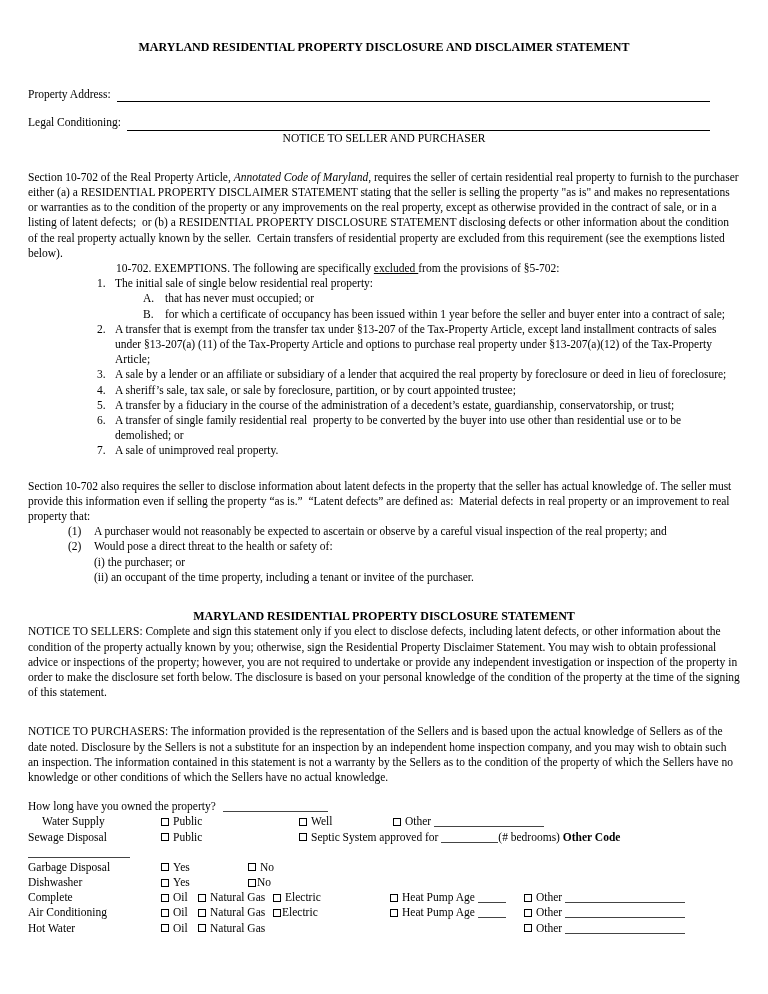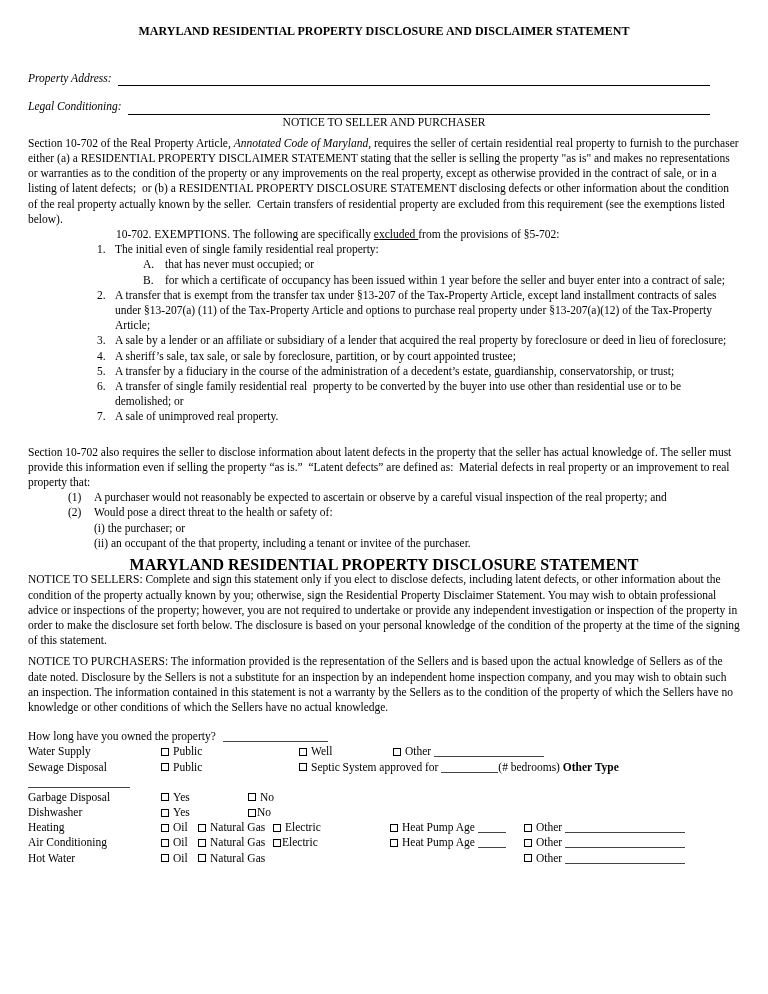--- a/index.html
+++ b/index.html
@@ -4,32 +4,32 @@
 <style>
   * { margin:0; padding:0; box-sizing:border-box; }
   html,body { width:768px; background:#fff; }
   body {
     height:994px; overflow:hidden; color:#000;
     font-family:"Liberation Serif", serif;
     font-size:11.5px; line-height:15.2px;
     -webkit-font-smoothing:antialiased;
   }
   .content { padding:0 28px; }
-  .center { text-align:center; }
+  .center { text-align:center;margin-top:16px; }
   .b { font-weight:bold; }
   .it { font-style:italic; }
   .ul { text-decoration:underline; }
   .pre { white-space:pre-wrap; }
   .title { padding-top:24px; font-size:12px; }
-  .h2 { font-size:16px; }
-  .fieldline { display:flex; align-items:flex-end;font-style:italic; }
+  .h2 { font-size:12px; }
+  .fieldline { display:flex; align-items:flex-end; }
   .fieldline .lbl { white-space:nowrap; padding-right:6px; }
   .fieldline .fill { flex:1; border-bottom:1px solid #000; margin-right:30px; height:13px; }
   .mt34{margin-top:32px}.mt13{margin-top:13px}.mt12{margin-top:0}
-  .mt11{}.mt10{margin-top:6px}.mt8{margin-top:20px}
+  .mt11{}.mt10{margin-top:24px}.mt8{margin-top:20px}
   .item { display:flex; margin-left:69px; }
   .item .num { width:18px; flex:none; }
   .item .txt { flex:1; }
   .subitem { display:flex; margin-left:115px; }
   .subitem .num { width:22px; flex:none; }
   .p3item { display:flex; margin-left:40px; }
   .p3item .num { width:26px; flex:none; }
   .roman { margin-left:66px; }
   .x-intro { margin-left:88px; }
   .cb {
@@ -61,21 +61,21 @@
   </div>
 
   <div class="center mt12">NOTICE TO SELLER AND PURCHASER</div>
 
   <div class="pre mt10"><span>Section 10-702 of the Real Property Article, </span><span class="it">Annotated Code of Maryland</span><span>, requires the seller of certain residential real property to furnish to the purchaser either (a) a RESIDENTIAL PROPERTY DISCLAIMER STATEMENT stating that the seller is selling the property "as is" and makes no representations or warranties as to the condition of the property or any improvements on the real property, except as otherwise provided in the contract of sale, or in a listing of latent defects;  or (b) a RESIDENTIAL PROPERTY DISCLOSURE STATEMENT disclosing defects or other information about the condition of the real property actually known by the seller.  Certain transfers of residential property are excluded from this requirement (see the exemptions listed below).</span></div>
 
   <div class="x-intro pre mt12"><span>10-702. EXEMPTIONS. The following are specifically </span><span class="ul">excluded </span><span>from the provisions of §5-702:</span></div>
 
   <div class="item">
     <span class="num">1.</span>
-    <span class="txt pre">The initial even of single family residential real property:</span>
+    <span class="txt pre">The initial sale of single below residential real property:</span>
   </div>
   <div class="subitem">
     <span class="num">A.</span>
     <span class="txt pre">that has never must occupied; or</span>
   </div>
   <div class="subitem">
     <span class="num">B.</span>
     <span class="txt pre">for which a certificate of occupancy has been issued within 1 year before the seller and buyer enter into a contract of sale;</span>
   </div>
   <div class="item">
@@ -106,65 +106,65 @@
   <div class="pre mt8">Section 10-702 also requires the seller to disclose information about latent defects in the property that the seller has actual knowledge of. The seller must provide this information even if selling the property “as is.”  “Latent defects” are defined as:  Material defects in real property or an improvement to real property that:</div>
   <div class="p3item">
     <span class="num">(1)</span>
     <span class="txt pre">A purchaser would not reasonably be expected to ascertain or observe by a careful visual inspection of the real property; and</span>
   </div>
   <div class="p3item">
     <span class="num">(2)</span>
     <span class="txt pre">Would pose a direct threat to the health or safety of:</span>
   </div>
   <div class="roman">(i) the purchaser; or</div>
-  <div class="roman">(ii) an occupant of the that property, including a tenant or invitee of the purchaser.</div>
+  <div class="roman">(ii) an occupant of the time property, including a tenant or invitee of the purchaser.</div>
 
   <div class="center b h2 mt10">MARYLAND RESIDENTIAL PROPERTY DISCLOSURE STATEMENT</div>
 
   <div class="pre mt11">NOTICE TO SELLERS: Complete and sign this statement only if you elect to disclose defects, including latent defects, or other information about the condition of the property actually known by you; otherwise, sign the Residential Property Disclaimer Statement. You may wish to obtain professional advice or inspections of the property; however, you are not required to undertake or provide any independent investigation or inspection of the property in order to make the disclosure set forth below. The disclosure is based on your personal knowledge of the condition of the property at the time of the signing of this statement.</div>
 
   <div class="pre mt10">NOTICE TO PURCHASERS: The information provided is the representation of the Sellers and is based upon the actual knowledge of Sellers as of the date noted. Disclosure by the Sellers is not a substitute for an inspection by an independent home inspection company, and you may wish to obtain such an inspection. The information contained in this statement is not a warranty by the Sellers as to the condition of the property of which the Sellers have no knowledge or other conditions of which the Sellers have no actual knowledge.</div>
 
   <div class="howlong">
     <span>How long have you owned the property?</span>
     <span class="blank" style="width:105px; margin-left:4px;"></span>
   </div>
 
 
   <div class="frow">
-    <span style="left:0">Water Supply</span>
+    <span style="left:14px">Water Supply</span>
     <span style="left:133px"><span class="cb"></span><span>Public</span></span>
     <span style="left:271px"><span class="cb"></span><span>Well</span></span>
     <span style="left:365px"><span class="cb"></span><span>Other</span> <span class="blank" style="width:110px"></span></span>
   </div>
 
   <div class="frow">
     <span style="left:0">Sewage Disposal</span>
     <span style="left:133px"><span class="cb"></span><span>Public</span></span>
-    <span style="left:271px"><span class="cb"></span><span>Septic System approved for </span><span class="blank" style="width:57px"></span><span>(# bedrooms) </span><span class="b">Other Type</span></span>
+    <span style="left:271px"><span class="cb"></span><span>Septic System approved for </span><span class="blank" style="width:57px"></span><span>(# bedrooms) </span><span class="b">Other Code</span></span>
   </div>
 
   <div class="frow">
     <span style="left:0"><span class="blank" style="width:102px"></span></span>
   </div>
 
   <div class="frow">
     <span style="left:0">Garbage Disposal</span>
     <span style="left:133px"><span class="cb"></span><span>Yes</span></span>
     <span style="left:220px"><span class="cb"></span><span>No</span></span>
   </div>
 
   <div class="frow">
     <span style="left:0">Dishwasher</span>
     <span style="left:133px"><span class="cb"></span><span>Yes</span></span>
     <span style="left:220px"><span class="cb tight"></span><span>No</span></span>
   </div>
 
   <div class="frow">
-    <span style="left:0">Heating</span>
+    <span style="left:0">Complete</span>
     <span style="left:133px"><span class="cb"></span><span>Oil</span></span>
     <span style="left:170px"><span class="cb"></span><span>Natural Gas</span></span>
     <span style="left:245px"><span class="cb"></span><span>Electric</span></span>
     <span style="left:362px"><span class="cb"></span><span>Heat Pump Age</span> <span class="blank" style="width:28px"></span></span>
     <span style="left:496px"><span class="cb"></span><span>Other</span> <span class="blank" style="width:120px"></span></span>
   </div>
 
   <div class="frow">
     <span style="left:0">Air Conditioning</span>
     <span style="left:133px"><span class="cb"></span><span>Oil</span></span>

